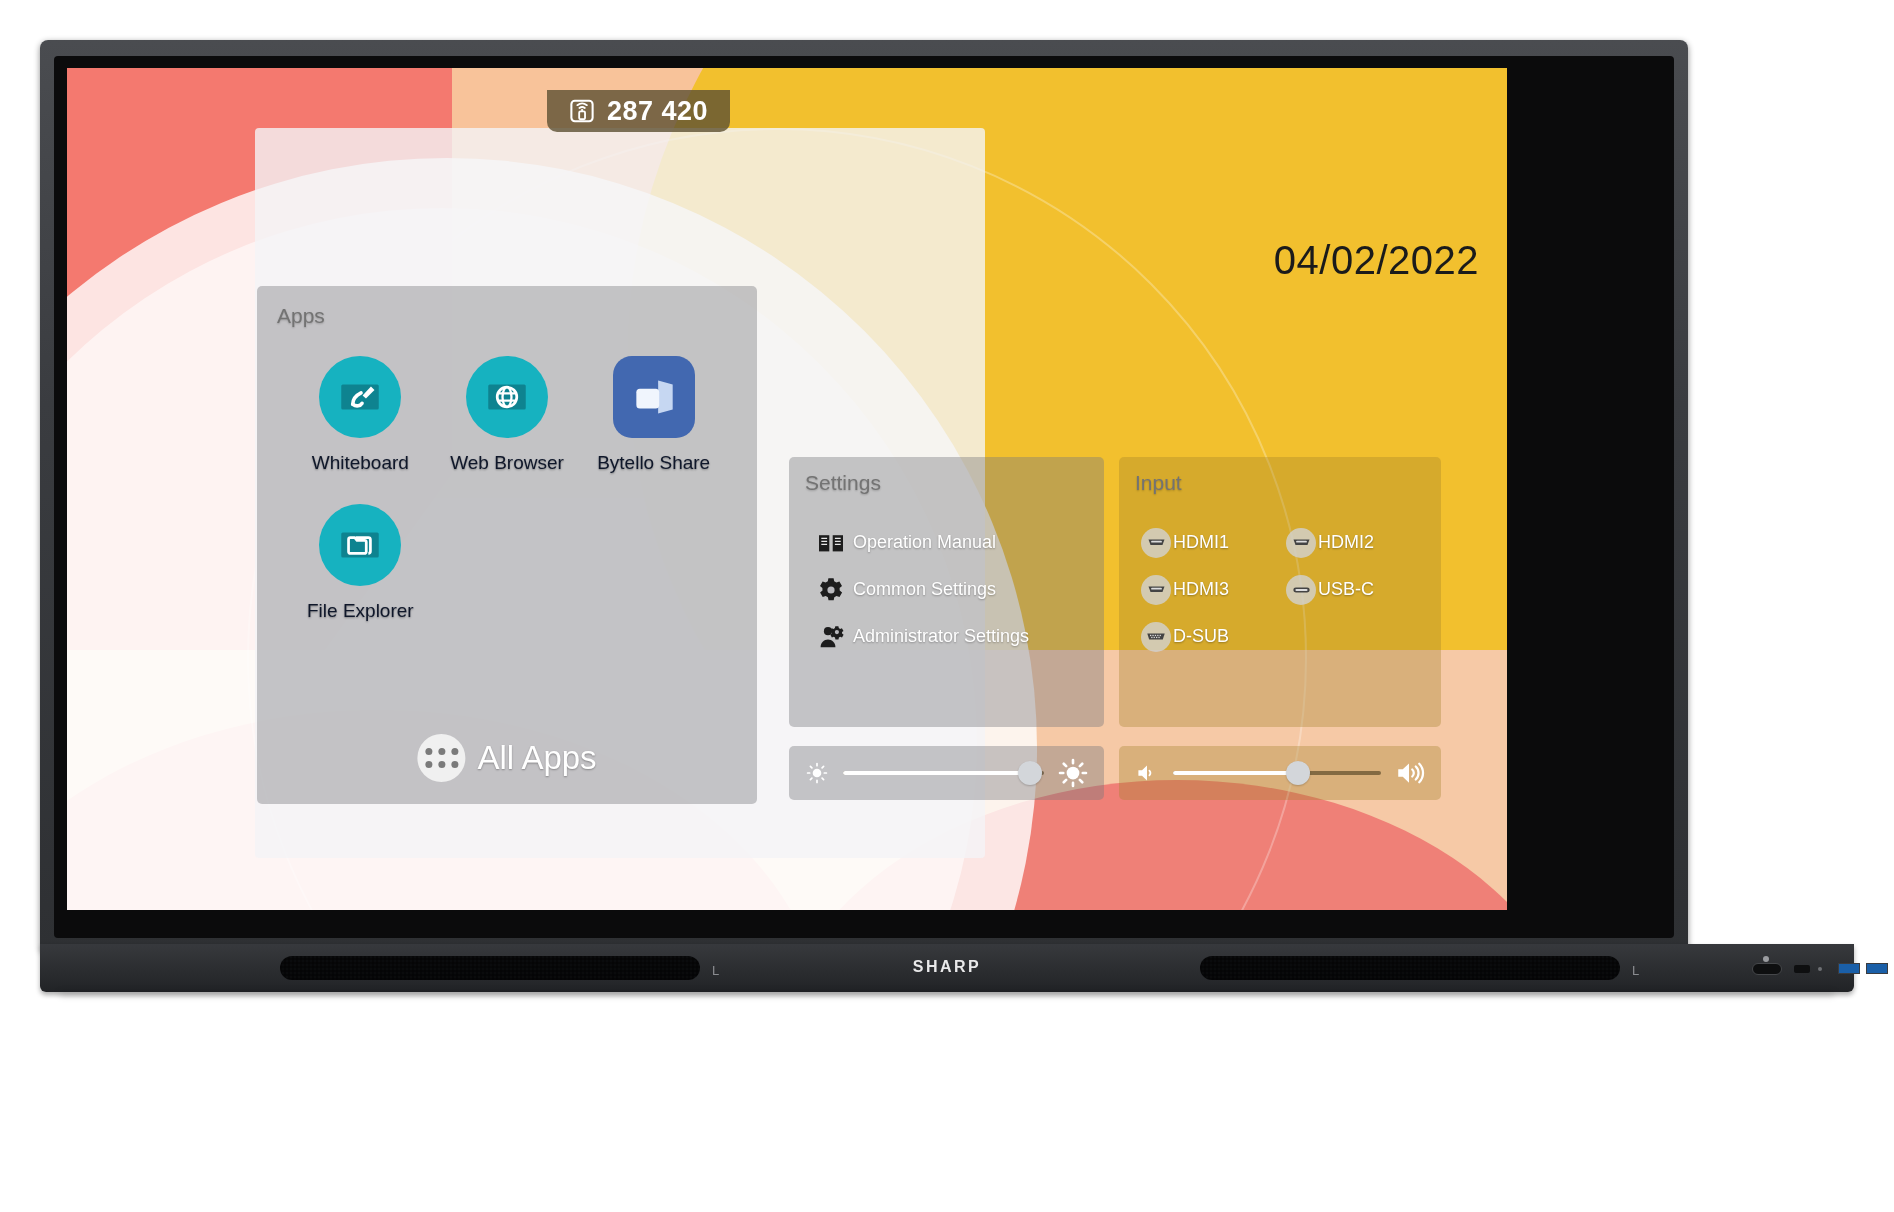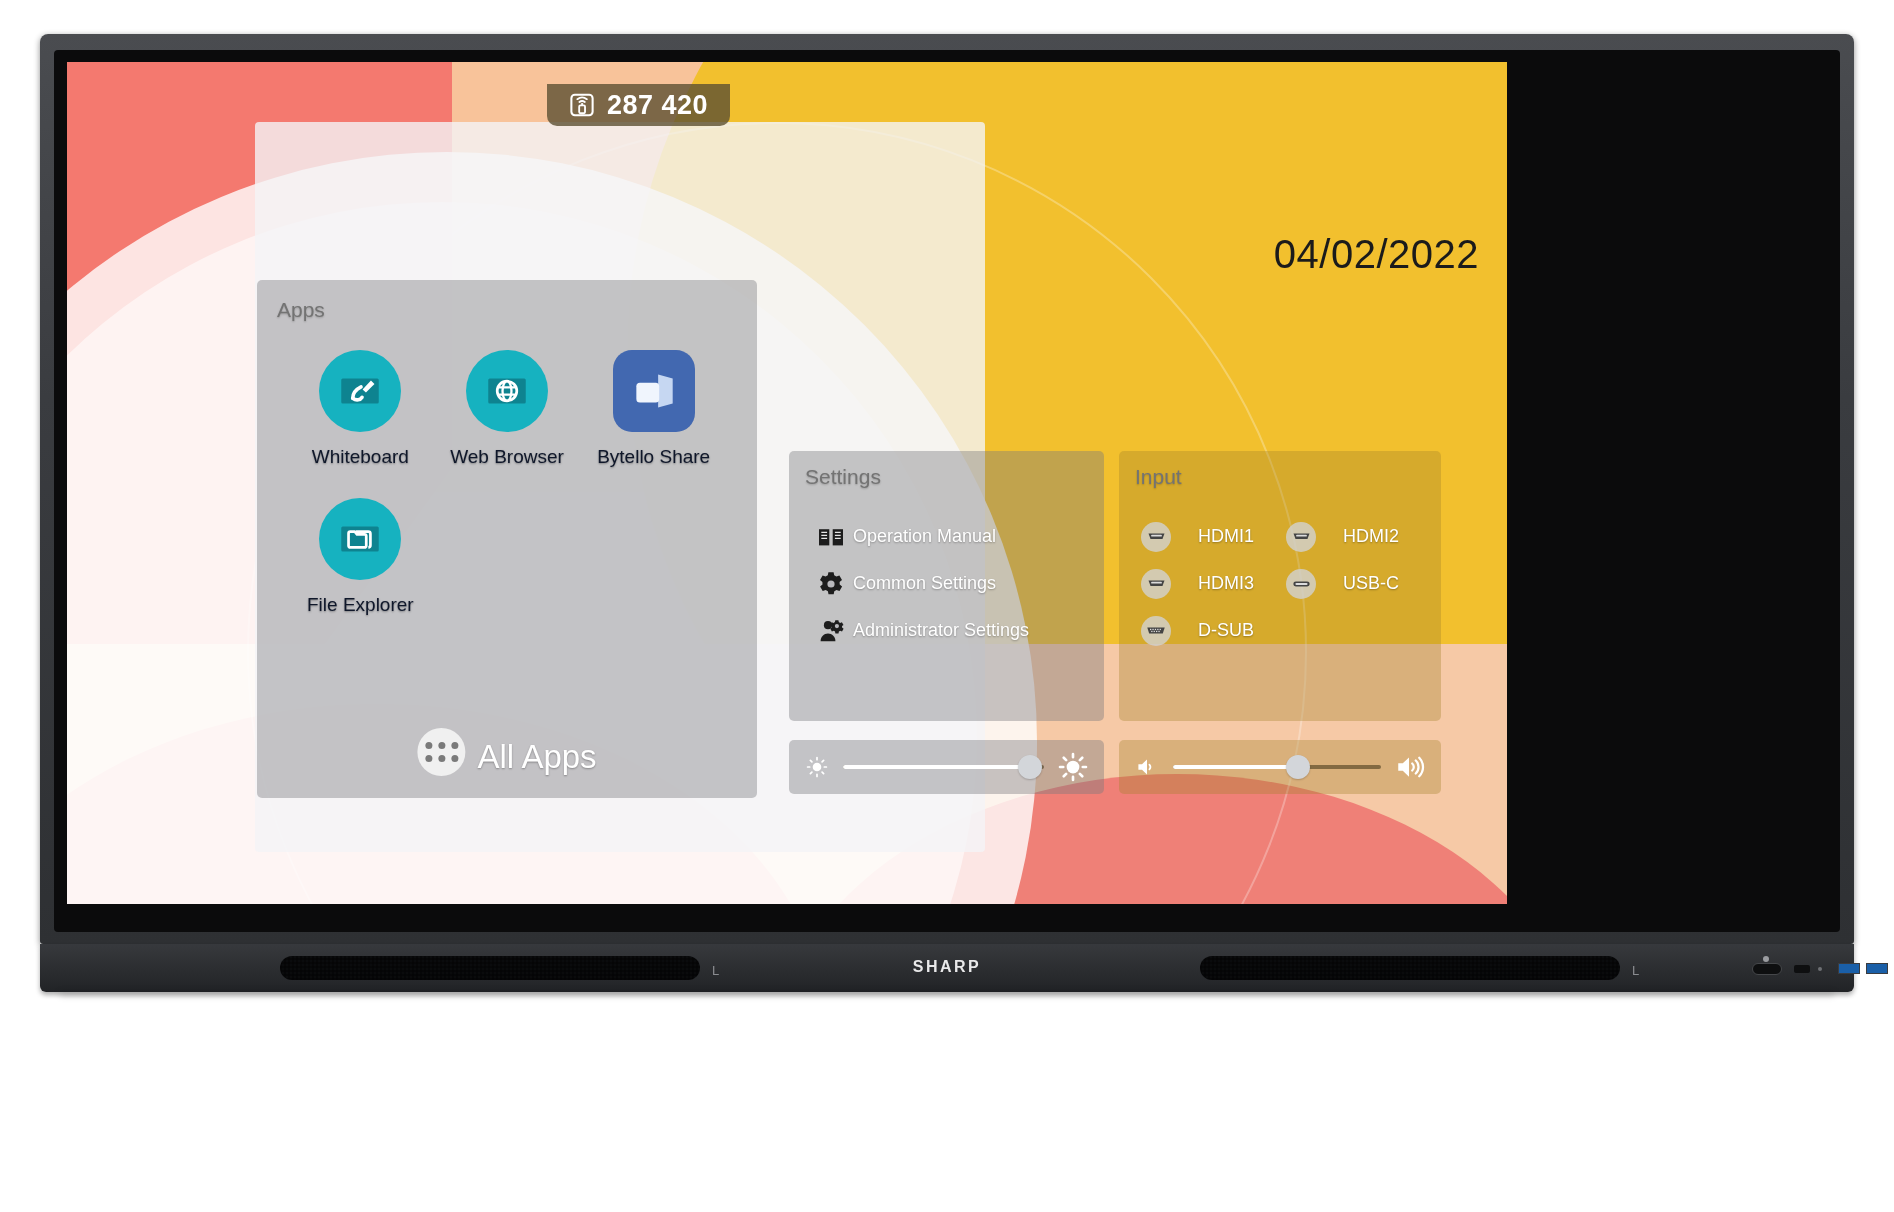--- a/index.html
+++ b/index.html
@@ -6,22 +6,22 @@
   html, body {
     width: 1894px; height: 1212px;
     background: #ffffff;
     font-family: "Liberation Sans", sans-serif;
     overflow: hidden;
   }
 
   
   #device {
     position: absolute;
-    left: 40px; top: 34px;
-    width: 1814px; height: 910px;
+    left: 40px; top: 40px;
+    width: 1648px; height: 910px;
     background: linear-gradient(180deg,#4a4c50 0%,#3a3c40 40%,#2e3033 100%);
     border-radius: 8px 8px 3px 3px;
     box-shadow: 0 2px 6px rgba(0,0,0,.45);
   }
   #bezel-inner {
     position: absolute;
     left: 14px; top: 16px; right: 14px; bottom: 12px;
     background: #0b0b0c;
     border-radius: 4px;
   }
@@ -133,21 +133,21 @@
     background:#16b2c0; display:flex;align-items:center;justify-content:center;
   }
   .sq-icon {
     width:82px;height:82px;border-radius:19px;
     background:#4268b0; display:flex;align-items:center;justify-content:center;
   }
 
   #all-apps-btn {
     position: absolute; left: 50%; transform: translateX(-50%);
     bottom: 22px;
-    display: flex; align-items: flex-end; gap: 12px; cursor: pointer;
+    display: flex; align-items: center; gap: 12px; cursor: pointer;
   }
   #all-apps-dot-circle {
     width: 48px; height: 48px; border-radius: 50%;
     background: #f0f0f0;
     display: grid; grid-template-columns: repeat(3, 7px);
     grid-template-rows: repeat(2, 7px);
     gap: 6px; align-content: center; justify-content: center;
   }
   #all-apps-dot-circle i { width:7px;height:7px;border-radius:50%;background:#7a7a7a;display:block; }
   #all-apps-label { font-size: 33px; color:#ffffff; text-shadow: 0 1px 2px rgba(0,0,0,.32); }
@@ -171,21 +171,21 @@
   #input-panel {
     left: 1052px; top: 389px;
     width: 322px; height: 270px;
     background: rgba(160,130,40,.34);
   }
   #input-panel .panel-title { position:absolute; left:16px; top:14px; }
   #input-grid {
     position:absolute; left: 22px; top: 62px; right: 10px;
     display:grid; grid-template-columns: 1fr 1fr; row-gap: 0px;
   }
-  .input-row { display:flex; align-items:center; gap: 27px; height: 47px; cursor:pointer; }
+  .input-row { display:flex; align-items:center; gap: 2px; height: 47px; cursor:pointer; }
   .input-ico {
     width: 30px; height: 30px; border-radius: 50%;
     background: rgba(210,210,210,.80);
     display:flex;align-items:center;justify-content:center;
   }
   .input-label { font-size: 18px; color:#fff; text-shadow: 0 1px 2px rgba(0,0,0,.32); white-space: nowrap; }
 
   
   .slider-panel {
     position: absolute;

